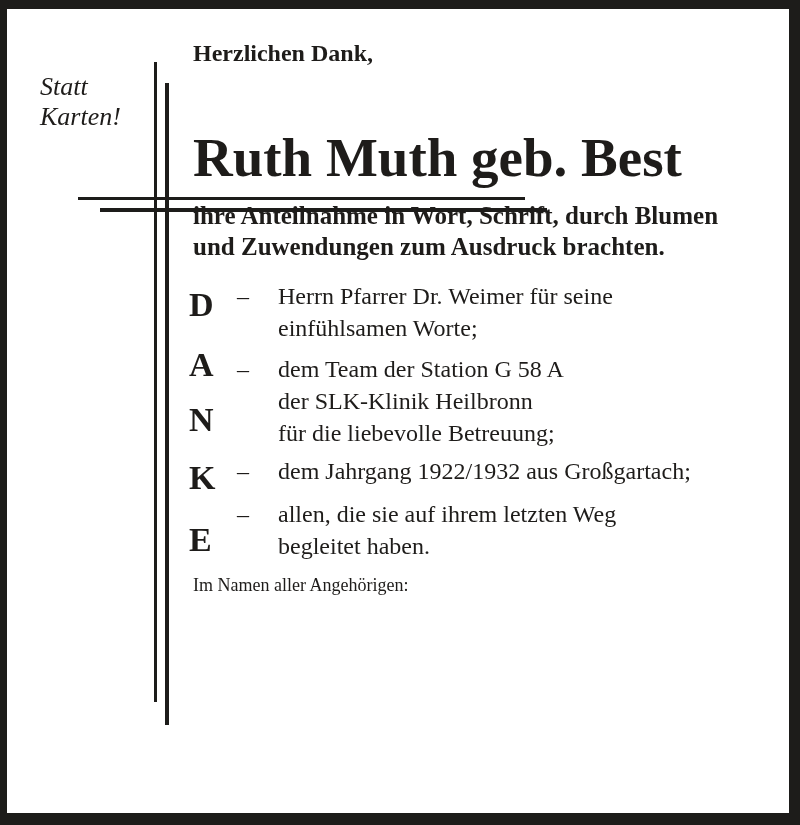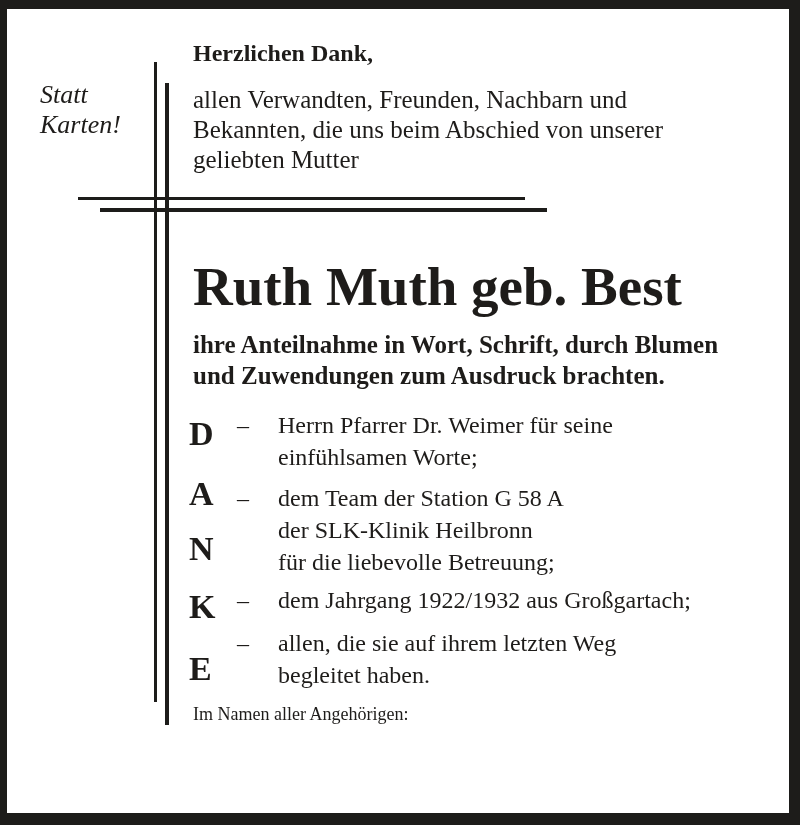--- a/index.html
+++ b/index.html
@@ -21,30 +21,30 @@
   
   .rule { position: absolute; background: #1d1c1a; }
   .vline-1 { left: 154px; top: 62px;  width: 3px;   height: 640px; }
   .vline-2 { left: 165px; top: 83px;  width: 4px;   height: 642px; }
   .hline-1 { left: 78px;  top: 197px; width: 447px; height: 3px; }
   .hline-2 { left: 100px; top: 208px; width: 447px; height: 4px; }
 
   .lines { white-space: pre-line; }
 
   .statt {
-    position: absolute; left: 40px; top: 80px;
+    position: absolute; left: 40px; top: 72px;
     font-style: italic; font-size: 26px; line-height: 30px;
     white-space: pre-line;
   }
 
   .content { position: absolute; left: 193px; top: 40px; width: 592px; }
 
   .header { font-weight: bold; font-size: 24px; line-height: 26px; }
   .intro  { margin-top: 19px; font-size: 25px; line-height: 30px; }
-  .title  { margin-top: 82px; font-weight: bold; font-size: 55px; line-height: 60px; }
+  .title  { margin-top: 62px; font-weight: bold; font-size: 55px; line-height: 60px; }
   .intro2 { margin-top: 12px; font-size: 25px; line-height: 31px; font-weight: bold; }
 
   .danke-list { position: relative; margin-top: 18px; }
   .danke-letter {
     position: absolute; left: -4px;
     font-weight: bold; font-size: 34px; line-height: 1;
   }
   .l-d { top: 8px; } .l-a { top: 68px; } .l-n { top: 123px; } .l-k { top: 181px; } .l-e { top: 243px; }
 
   .danke-item { position: relative; padding-left: 85px; font-size: 24px; line-height: 32px; }
@@ -71,23 +71,20 @@
   <div class="rule hline-1"></div>
   <div class="rule hline-2"></div>
 
   <div class="statt">Statt
 Karten!</div>
 
   <div class="content">
 
     <div class="header">Herzlichen Dank,</div>
 
-    <div class="intro lines">allen Verwandten, Freunden, Nachbarn und
-Bekannten, die uns beim Abschied von unserer
-geliebten Mutter</div>
 
     <div class="title">Ruth Muth geb. Best</div>
 
     <div class="intro2 lines">ihre Anteilnahme in Wort, Schrift, durch Blumen
 und Zuwendungen zum Ausdruck brachten.</div>
 
     <div class="danke-list">
 
       <span class="danke-letter l-d">D</span>
       <span class="danke-letter l-a">A</span>

